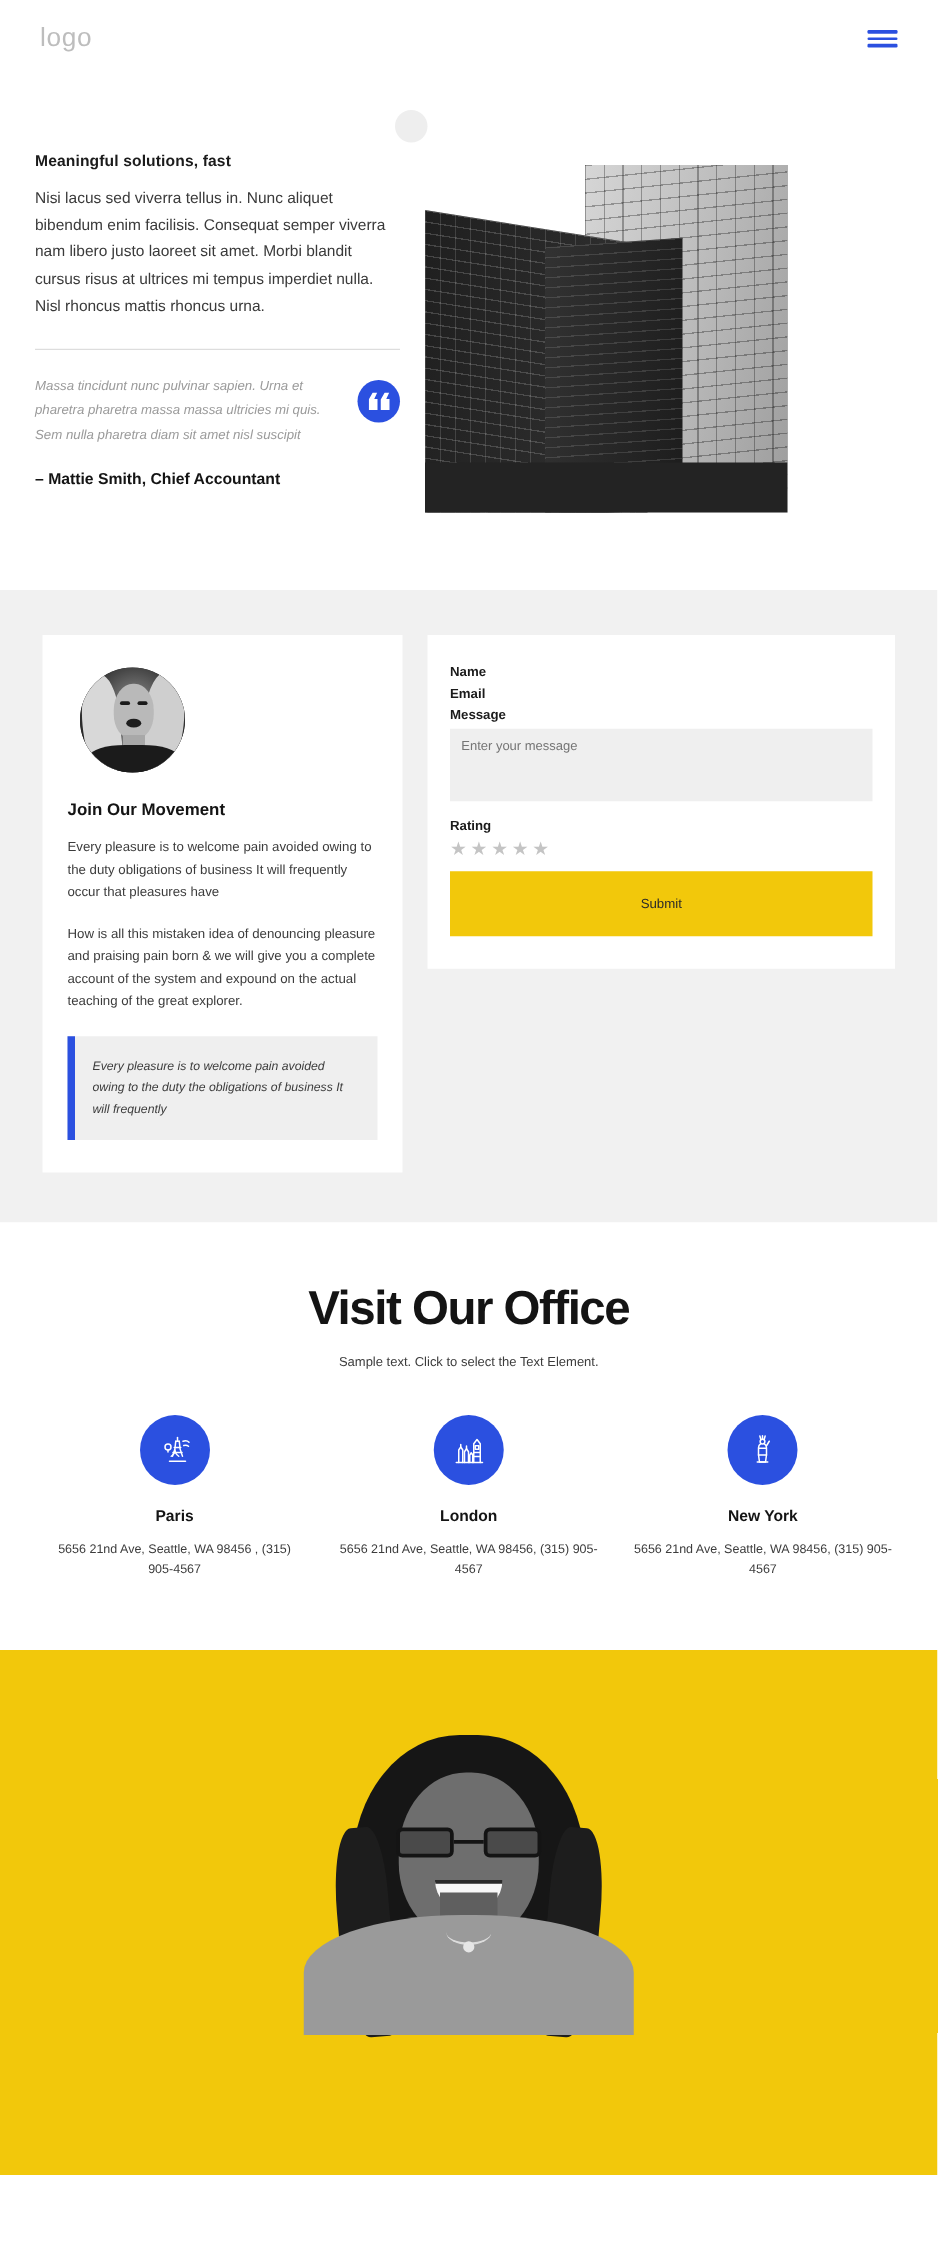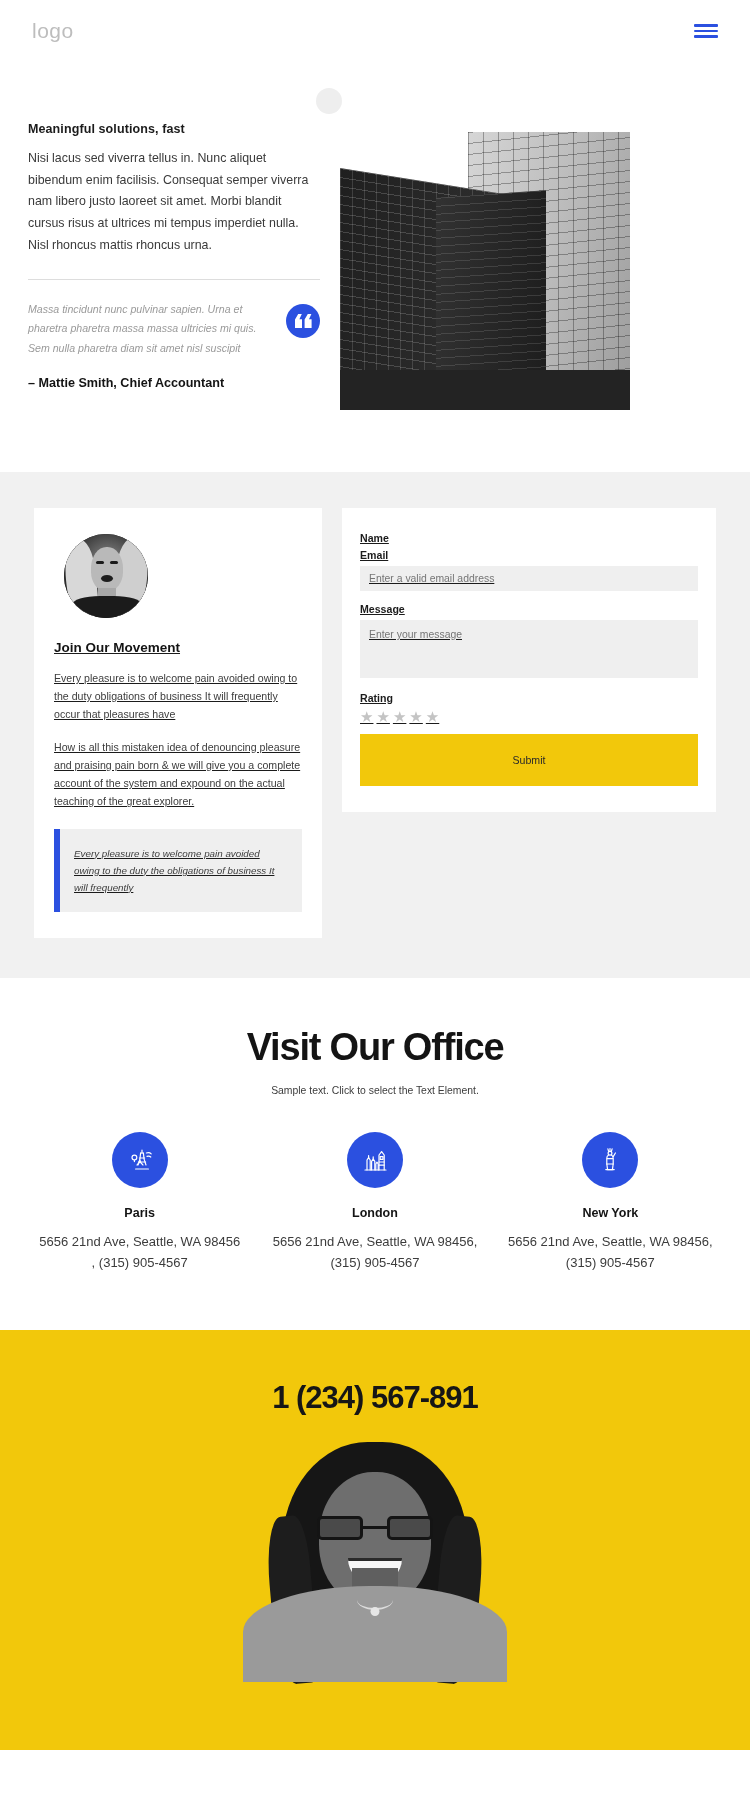--- a/index.html
+++ b/index.html
@@ -170,21 +170,20 @@
   .cards-section {
     background: #f1f1f1;
     padding: 36px 34px 40px 34px;
     display: flex;
     gap: 20px;
     align-items: flex-start;
   }
   .card {
     background: #ffffff;
     padding: 22px 20px 26px 20px;
-    text-decoration: underline;
   }
   .card-left { width: 288px; flex: 0 0 288px; }
   .card-right { flex: 1 1 auto; padding: 24px 18px 26px 18px; }
 
   .avatar {
     width: 84px; height: 84px;
     border-radius: 50%;
     overflow: hidden;
     position: relative;
     background: #111;
@@ -286,21 +285,21 @@
     margin: 0 auto 18px auto;
     display: flex; align-items: center; justify-content: center;
   }
   .office-name {
     font-size: 12.5px;
     font-weight: 700;
     color: #141414;
     margin-bottom: 12px;
   }
   .office-addr {
-    font-size: 13px;
+    font-size: 10px;
     line-height: 1.6;
     color: #3c3c3c;
     padding: 0 6px;
   }
 
   
   .cta {
     background: #f2c80b;
     padding: 46px 20px 0 20px;
     text-align: center;
@@ -404,21 +403,20 @@
     <div class="inner-quote">
       <p>Every pleasure is to welcome pain avoided owing to the duty the obligations of business It will frequently</p>
     </div>
   </div>
 
   <div class="card card-right">
     <form>
       <label class="field-label">Name</label>
 
       <label class="field-label">Email</label>
-      <input class="field-input" type="email" placeholder="Enter a valid email address" style="">
 
       <label class="field-label">Message</label>
       <textarea class="field-textarea" placeholder="Enter your message" style=""></textarea>
 
       <label class="field-label">Rating</label>
       <div class="rating-stars">
         <span class="star">★</span>
         <span class="star">★</span>
         <span class="star">★</span>
         <span class="star">★</span>
@@ -485,21 +483,20 @@
         </svg>
       </div>
       <div class="office-name">New York</div>
       <div class="office-addr">5656 21nd Ave, Seattle, WA 98456, (315) 905-4567</div>
     </div>
 
   </div>
 </section>
 
 <section class="cta">
-  <div class="cta-phone">1 (234) 567-891</div>
 
   <div class="cta-person">
     <div class="p-hair"></div>
     <div class="p-hair-l"></div>
     <div class="p-hair-r"></div>
     <div class="p-face"></div>
     <div class="p-glasses">
       <div class="p-lens l"></div>
       <div class="p-bridge"></div>
       <div class="p-lens r"></div>

